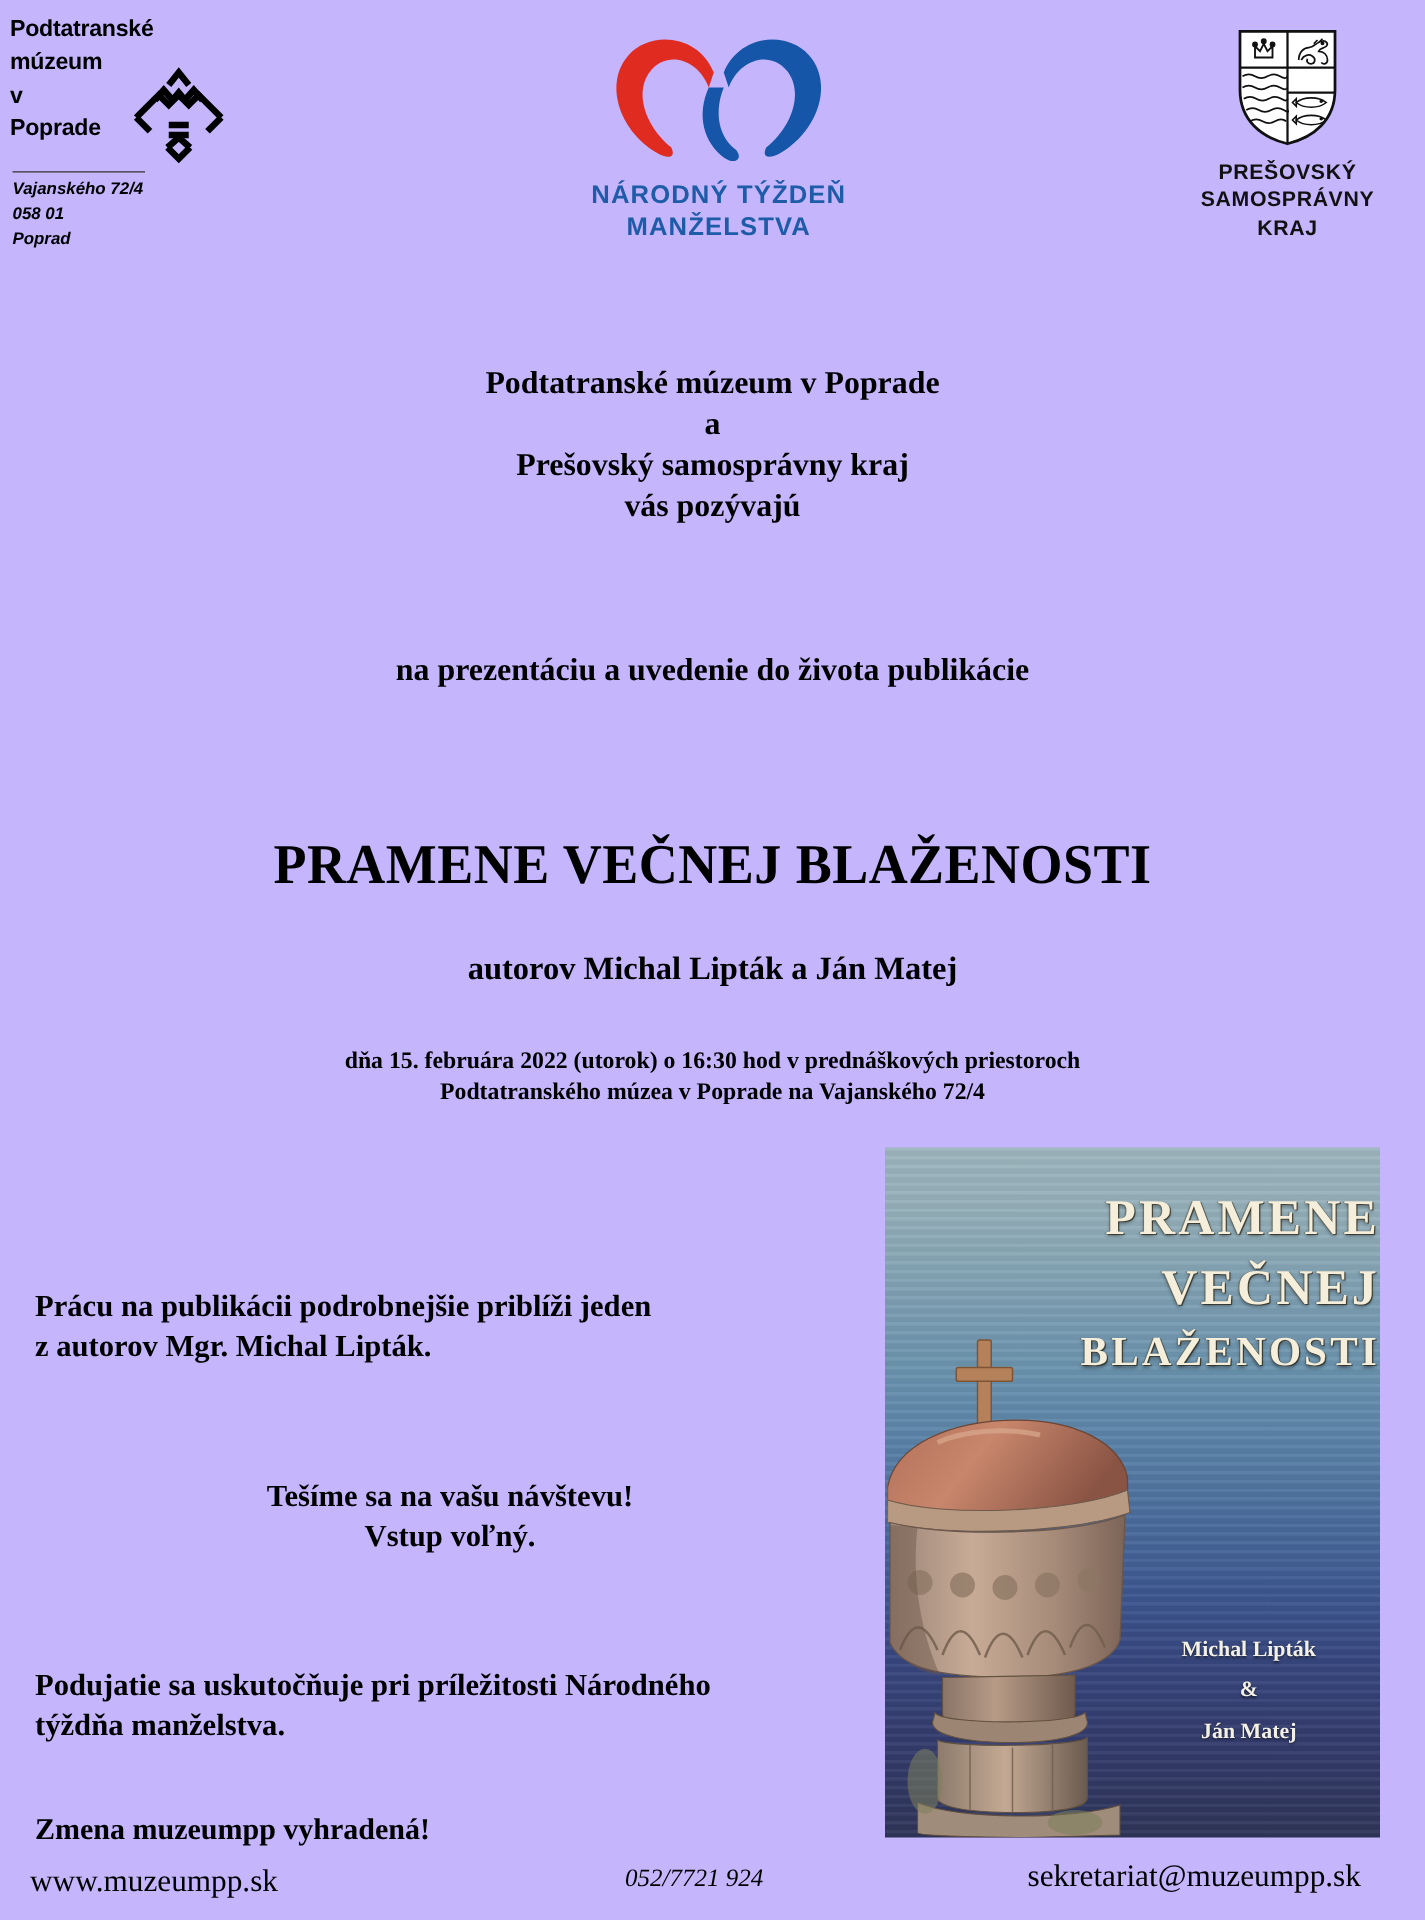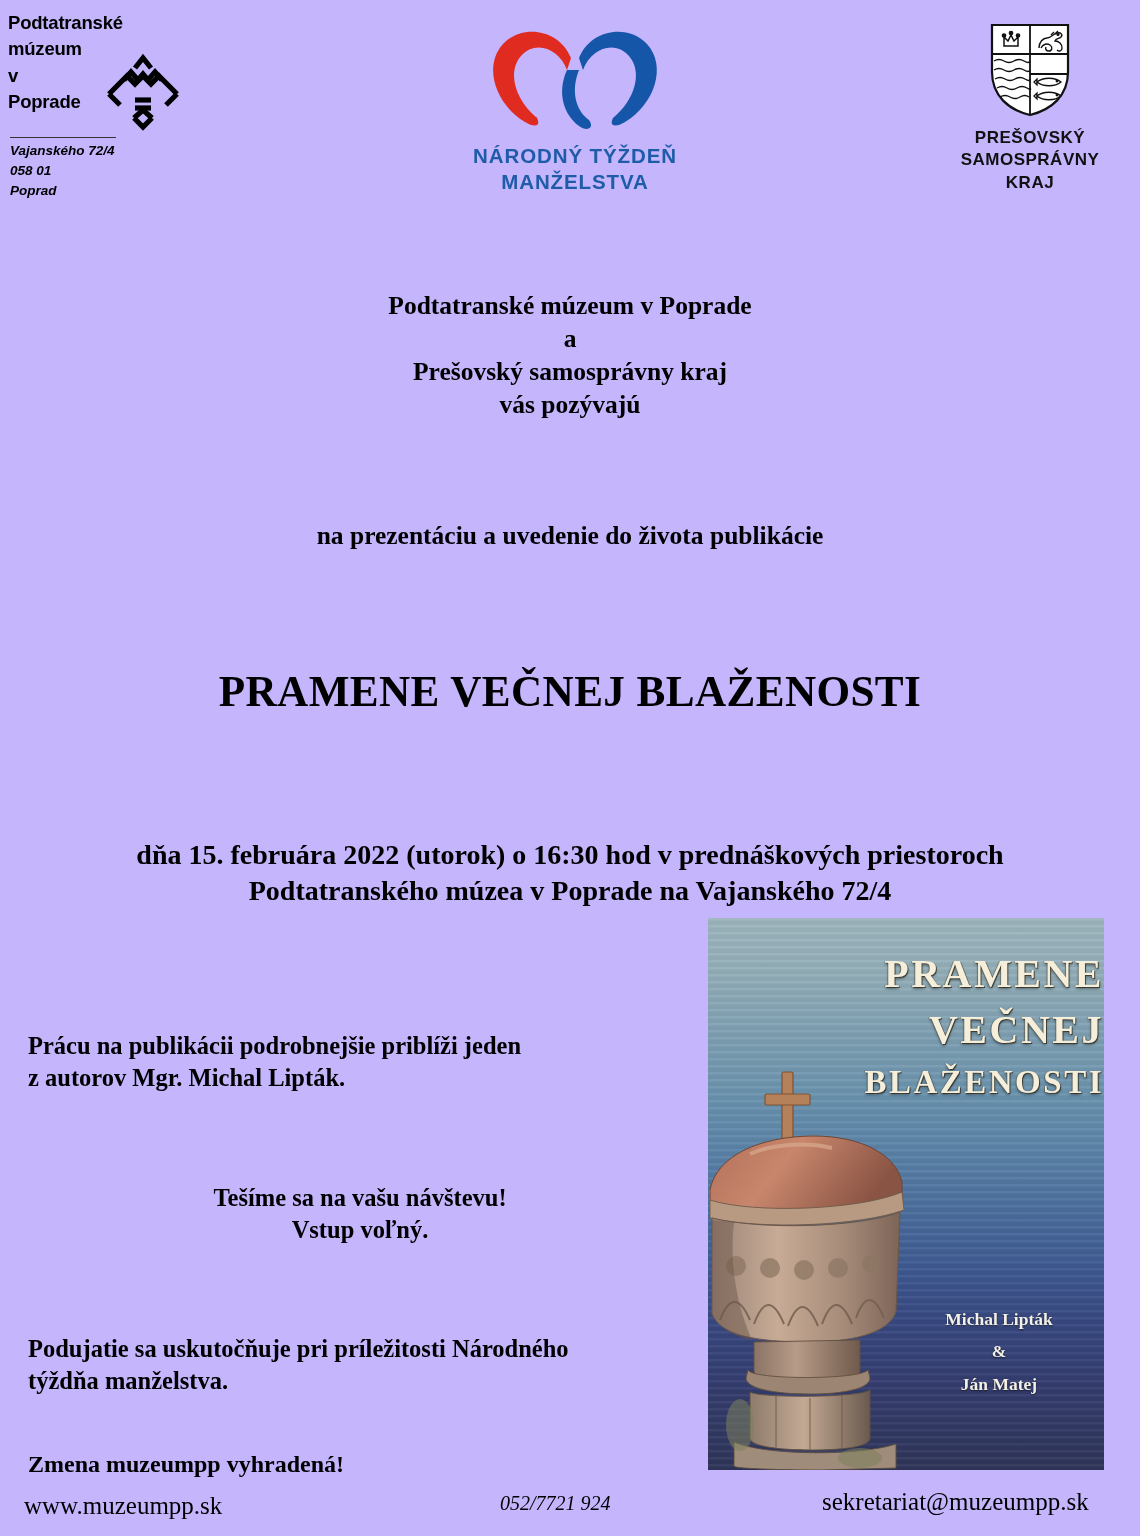--- a/index.html
+++ b/index.html
@@ -156,21 +156,21 @@
     font-weight: bold;
     font-size: 26px;
   }
   .when-where {
     position: absolute;
     left: 0;
     top: 837px;
     width: 1140px;
     text-align: center;
     font-weight: bold;
-    font-size: 28px;
+    font-size: 19px;
     line-height: 1.29;
   }
 
   .left-col {
     position: absolute;
     left: 28px;
     top: 982px;
     width: 660px;
     font-weight: bold;
     font-size: 24.5px;
@@ -389,20 +389,21 @@
   <div class="invite-block">
     <div>Podtatranské múzeum v Poprade</div>
     <div>a</div>
     <div>Prešovský samosprávny kraj</div>
     <div>vás pozývajú</div>
   </div>
 
   <div class="subject-line">na prezentáciu a uvedenie do života publikácie</div>
 
   <div class="poster-title">PRAMENE VEČNEJ BLAŽENOSTI</div>
+  <div class="authors-line">autorov Michal Lipták a Ján Matej</div>
 
   <div class="when-where">
     <div>dňa 15. februára 2022  (utorok) o 16:30 hod v prednáškových priestoroch</div>
     <div>Podtatranského múzea v Poprade na Vajanského 72/4</div>
   </div>
 
   <div class="left-col">
 
     <div class="gap-lg"></div>
 

